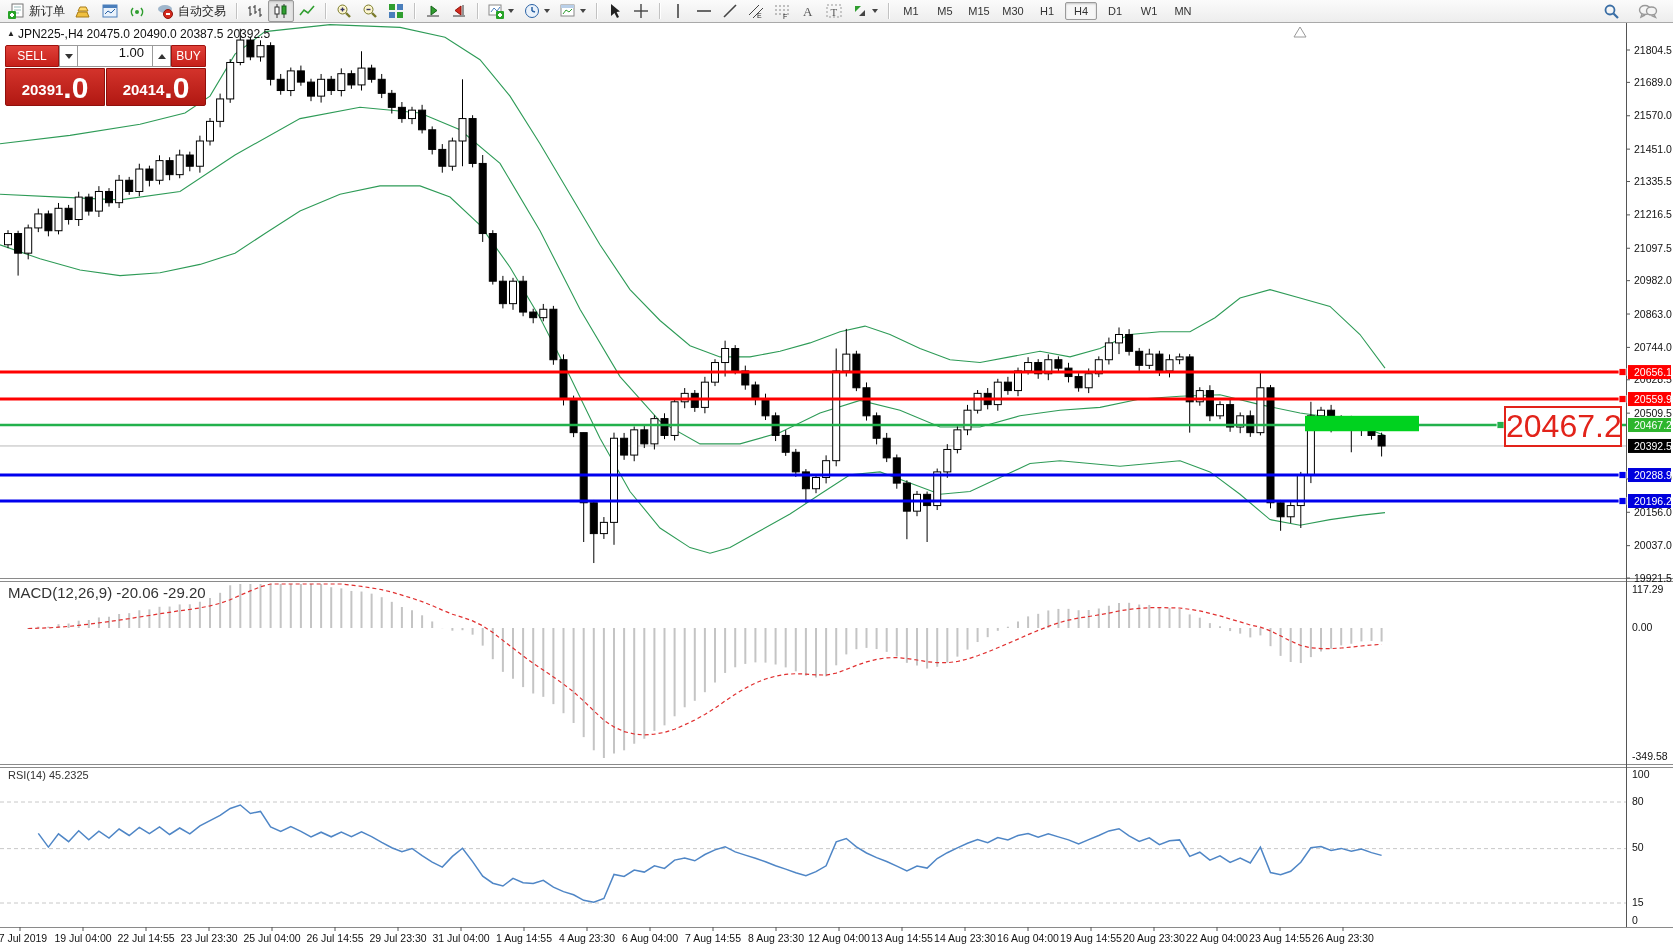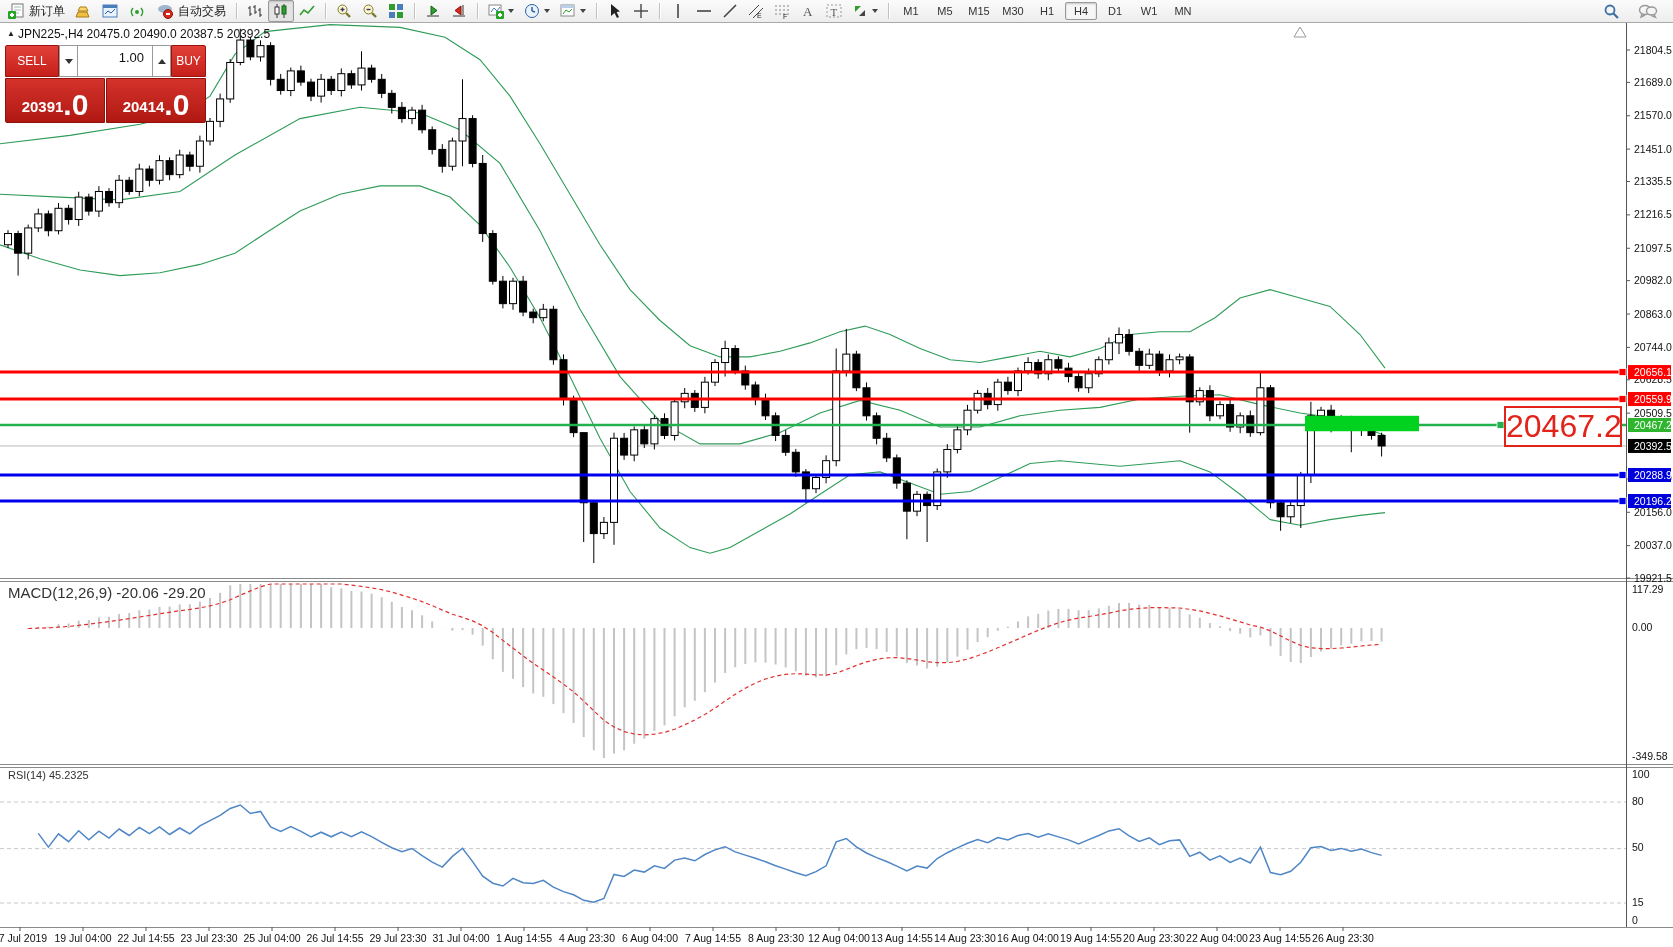--- a/index.html
+++ b/index.html
@@ -34,31 +34,31 @@
 
   #annotation{position:absolute;left:1392px;top:310px;z-index:6;
     font-family:"DejaVu Serif",serif;font-weight:bold;font-size:33px;letter-spacing:1px;
     color:#27b727;text-shadow:3px 3px 0 #14146e;white-space:nowrap;}
   #price-tag{position:absolute;left:1504px;top:406px;width:114px;height:37px;z-index:6;
     border:2px solid #e2231a;background:#fff;color:#e2231a;font-size:32px;line-height:37px;
     text-align:center;letter-spacing:0px;}
 
   
   #order-panel{position:absolute;left:5px;top:45px;width:201px;height:62px;z-index:10;font-family:"Liberation Sans",sans-serif;}
-  .op-row{display:flex;height:32px;}
+  .op-row{display:flex;height:22px;}
   .op-btn{background:linear-gradient(#e04038,#c6201a);color:#fff;border:1px solid #9e120e;
     font-size:12px;display:flex;align-items:center;justify-content:center;}
   #op-sell{width:52px;border-radius:2px 0 0 0;}
   #op-buy{width:40px;flex:1;border-radius:0 2px 0 0;text-align:right;}
   .op-spin{width:17px;background:#fff;border:1px solid #9a9a9a;display:flex;align-items:center;justify-content:center;}
   .arr-up{width:0;height:0;border-left:4px solid transparent;border-right:4px solid transparent;border-bottom:5px solid #333;}
   .arr-dn{width:0;height:0;border-left:4px solid transparent;border-right:4px solid transparent;border-top:5px solid #333;}
   #op-volume{width:66px;border:1px solid #9a9a9a;border-left:none;border-right:none;
     font-size:13px;text-align:right;padding:0 8px 8px 0;color:#111;outline:none;}
-  .op-prices{display:flex;height:45px;margin-top:1px;}
+  .op-prices{display:flex;height:38px;margin-top:1px;}
   .op-price{flex:1;background:linear-gradient(#d3332b,#b11812);color:#fff;display:flex;
     align-items:flex-end;justify-content:center;padding-bottom:3px;border:1px solid #90100c;}
   .op-price .main{font-size:15px;font-weight:bold;line-height:20px;margin-bottom:2px;}
   .op-price .big{font-size:30px;font-weight:bold;line-height:28px;}
   #op-sell-price{margin-right:1px;border-radius:0 0 0 2px;}
   #op-buy-price{border-radius:0 0 2px 0;}
 </style>
 </head>
 <body>
 

